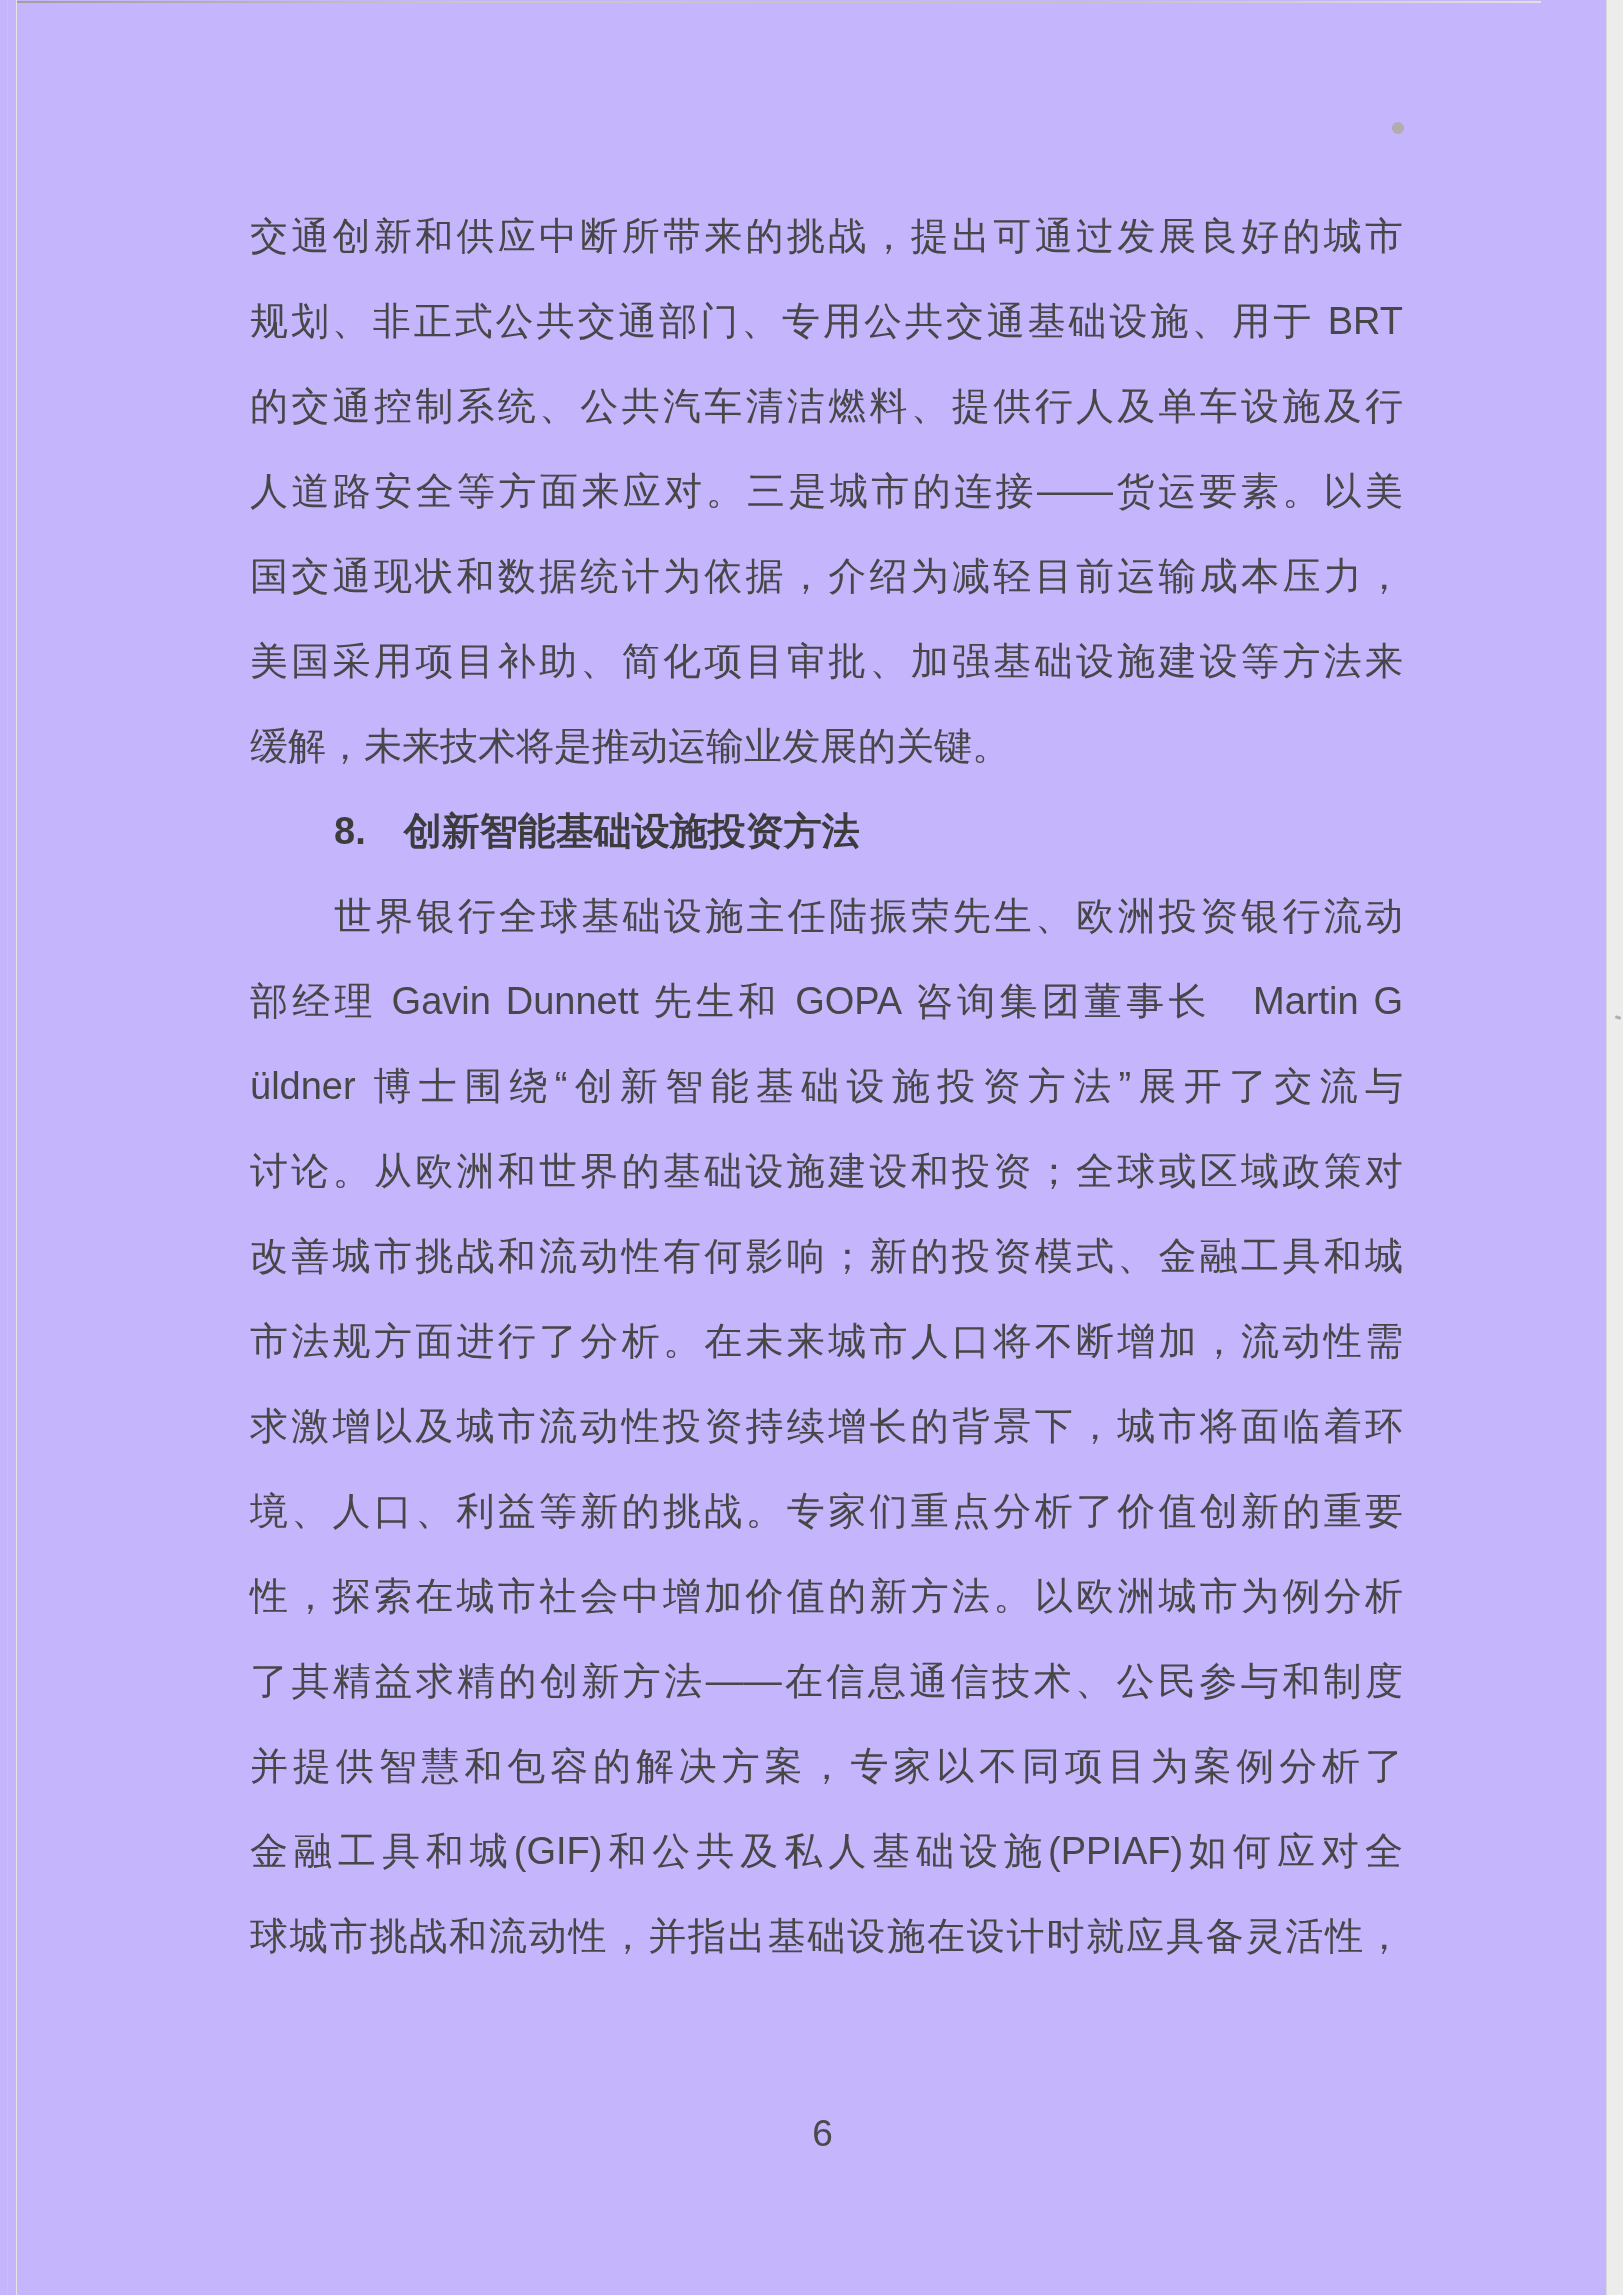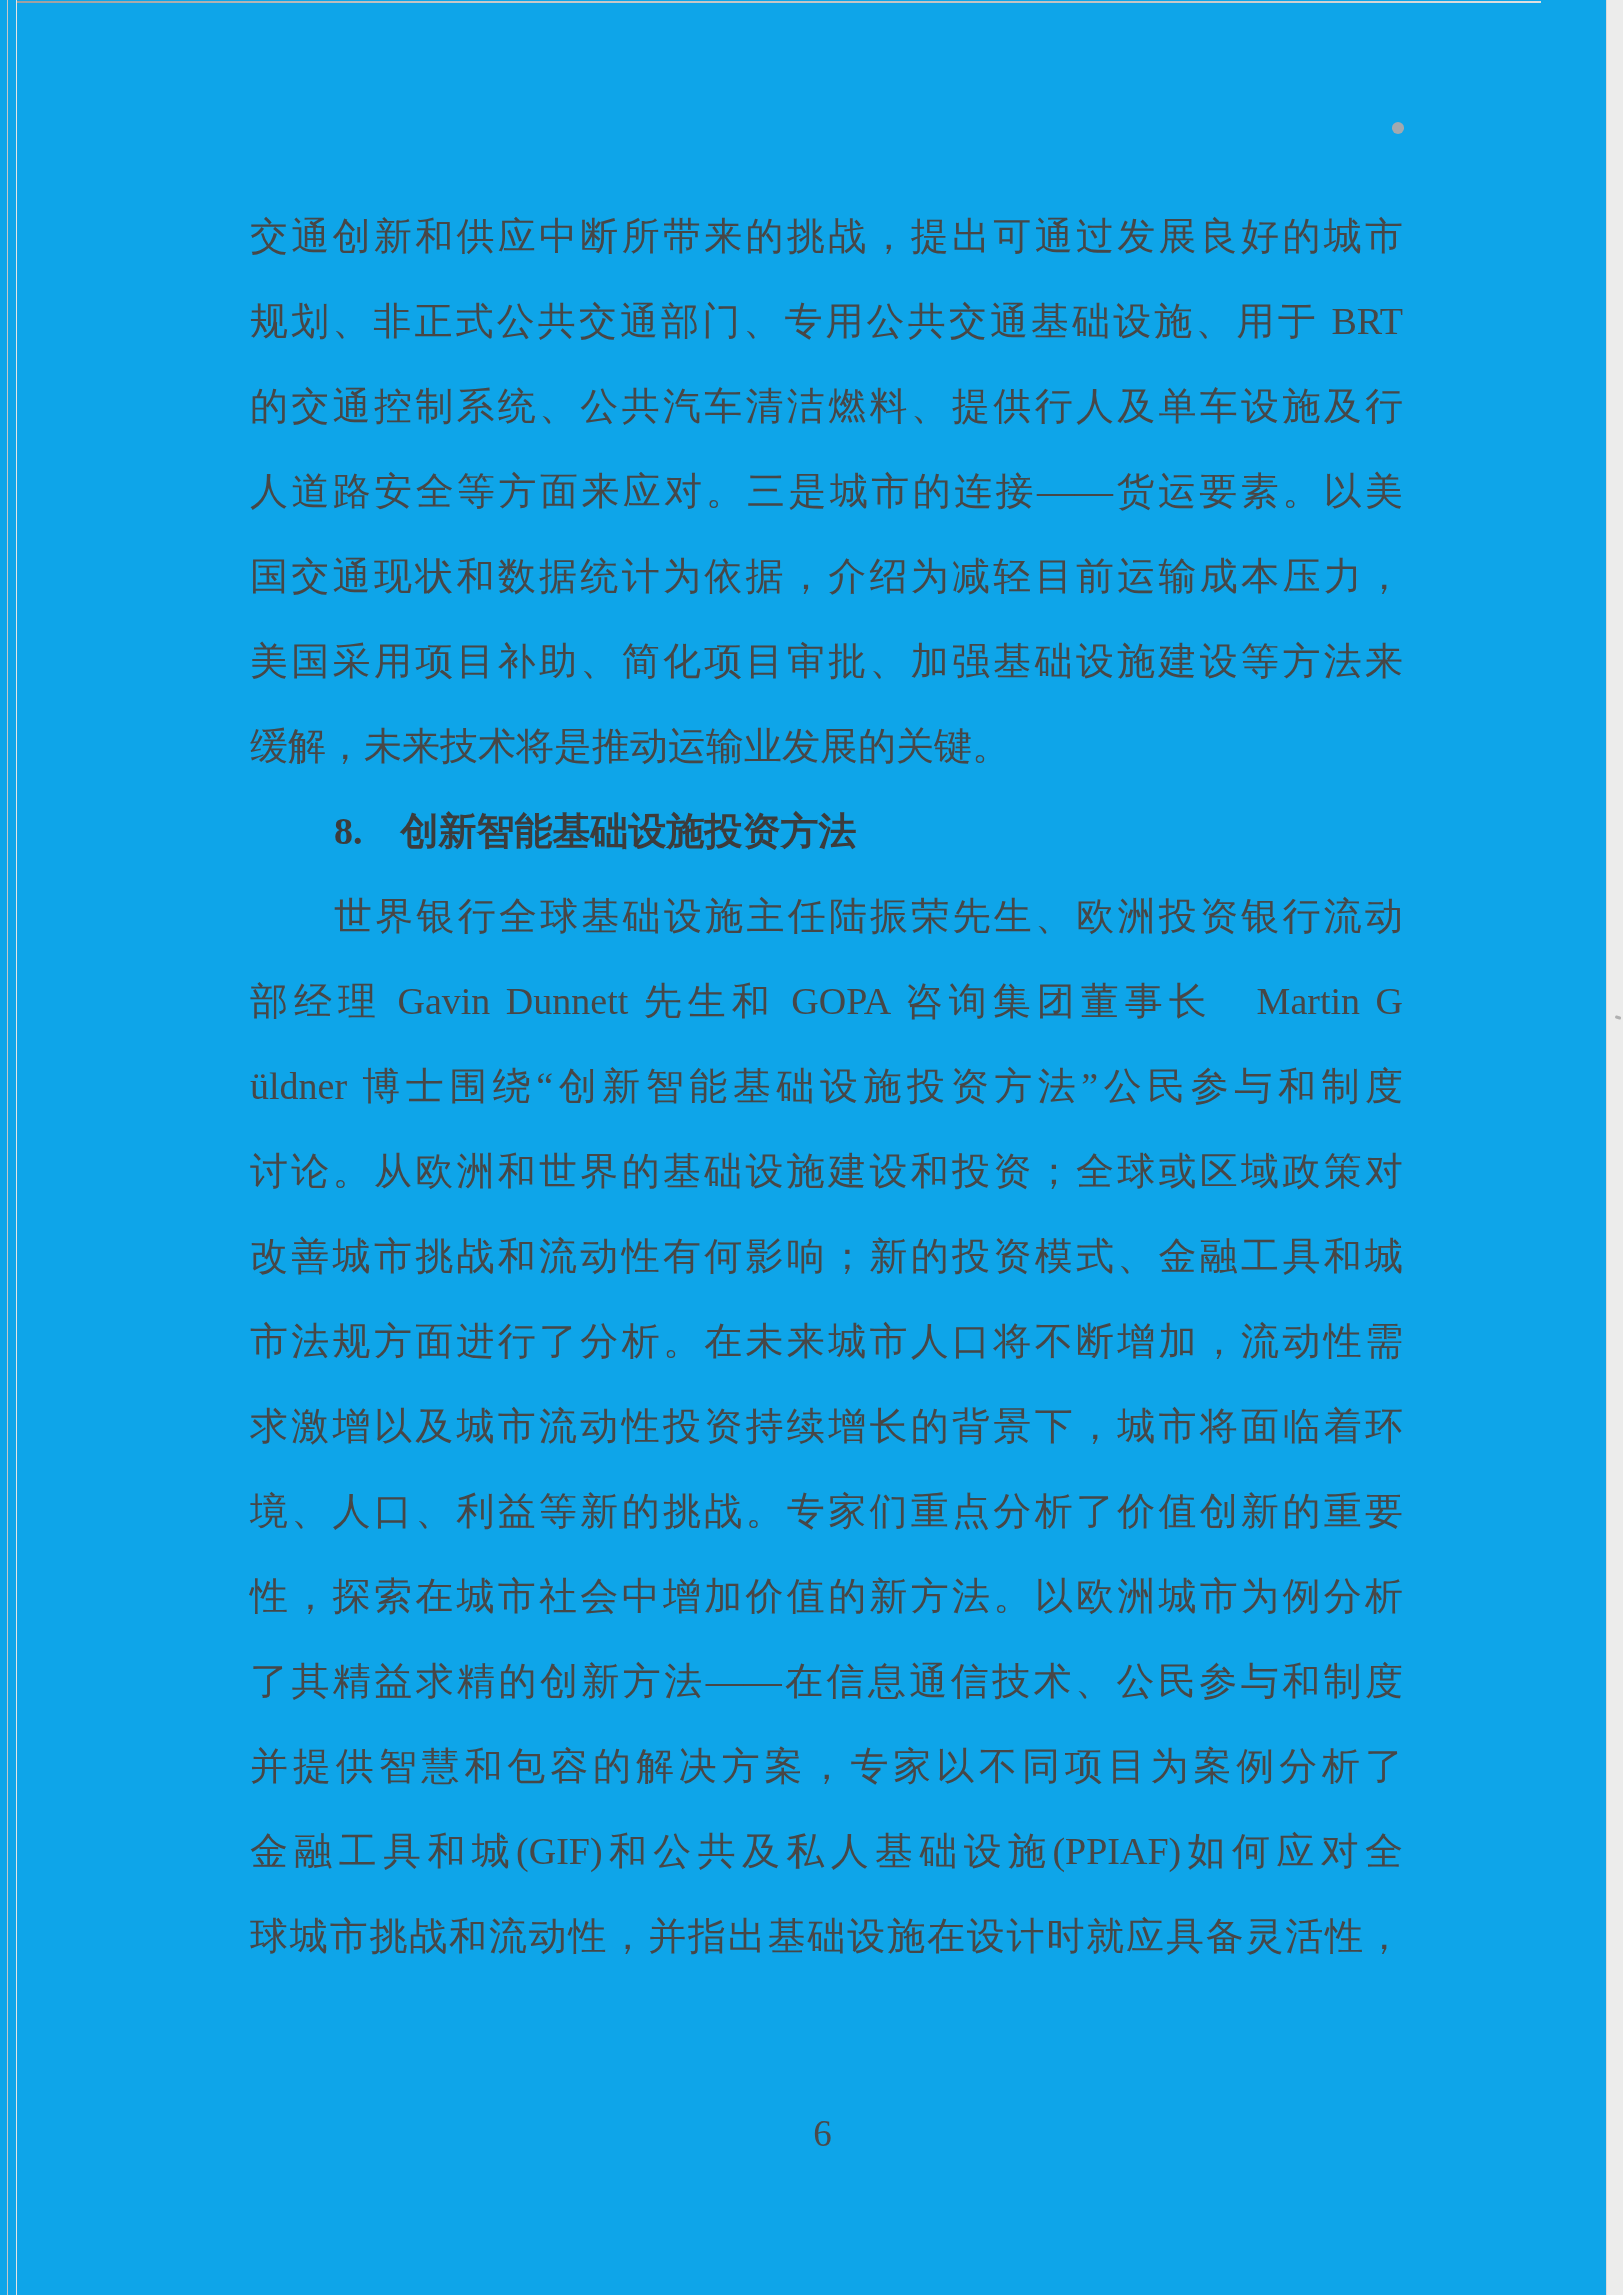--- a/index.html
+++ b/index.html
@@ -1,21 +1,21 @@
 <!DOCTYPE html>
 <html style="font-size:10.5px"><head>
 <meta charset="utf-8">
 <style>
   html,body{margin:0;padding:0;background:#e9e9e9;}
   .page{
     position:relative;
     width:1624px;height:2295px;
-    background:#0ea5e9;
+    background:#c4b5fd;
     overflow:hidden;
-    font-family:Liberation Serif, serif;
+    font-family:Liberation Sans, sans-serif;
   }
   
   .scan-top-line{position:absolute;left:15.7px;top:1.3px;width:1525px;height:1.3px;
     background:linear-gradient(90deg,#9f9f9f,#c9c9c9 30%,#c2c2c2 70%,#e0e0e0);}
   .scan-left-line{position:absolute;left:6.5px;top:0;width:1.3px;height:2295px;background:#c8c8c8;}
   .scan-left-line2{position:absolute;left:16.4px;top:0;width:0.7px;height:2295px;background:#e5e5e5;}
   .scan-right-band{position:absolute;right:0;top:0;width:17px;height:2295px;
     background:#ececeb;border-left:0.7px solid #dadada;}
   .scan-dot{position:absolute;left:1392px;top:122px;width:12.4px;height:11.8px;border-radius:50%;
     background:#b3aaa9;filter:blur(0.7px);opacity:.9;}
@@ -63,21 +63,21 @@
     <div class="line">交通创新和供应中断所带来的挑战，提出可通过发展良好的城市</div>
     <div class="line">规划、非正式公共交通部门、专用公共交通基础设施、用于 BRT</div>
     <div class="line">的交通控制系统、公共汽车清洁燃料、提供行人及单车设施及行</div>
     <div class="line">人道路安全等方面来应对。三是城市的连接——货运要素。以美</div>
     <div class="line">国交通现状和数据统计为依据，介绍为减轻目前运输成本压力，</div>
     <div class="line">美国采用项目补助、简化项目审批、加强基础设施建设等方法来</div>
     <div class="line plain">缓解，未来技术将是推动运输业发展的关键。</div>
     <h2 class="line heading">8.　创新智能基础设施投资方法</h2>
     <div class="line indent">世界银行全球基础设施主任陆振荣先生、欧洲投资银行流动</div>
     <div class="line">部经理 Gavin Dunnett 先生和 GOPA 咨询集团董事长　Martin G</div>
-    <div class="line">üldner 博士围绕“创新智能基础设施投资方法”公民参与和制度</div>
+    <div class="line">üldner 博士围绕“创新智能基础设施投资方法”展开了交流与</div>
     <div class="line">讨论。从欧洲和世界的基础设施建设和投资；全球或区域政策对</div>
     <div class="line">改善城市挑战和流动性有何影响；新的投资模式、金融工具和城</div>
     <div class="line">市法规方面进行了分析。在未来城市人口将不断增加，流动性需</div>
     <div class="line">求激增以及城市流动性投资持续增长的背景下，城市将面临着环</div>
     <div class="line">境、人口、利益等新的挑战。专家们重点分析了价值创新的重要</div>
     <div class="line">性，探索在城市社会中增加价值的新方法。以欧洲城市为例分析</div>
     <div class="line">了其精益求精的创新方法——在信息通信技术、公民参与和制度</div>
     <div class="line">并提供智慧和包容的解决方案，专家以不同项目为案例分析了</div>
     <div class="line">金融工具和城(GIF)和公共及私人基础设施(PPIAF)如何应对全</div>
     <div class="line">球城市挑战和流动性，并指出基础设施在设计时就应具备灵活性，</div>

